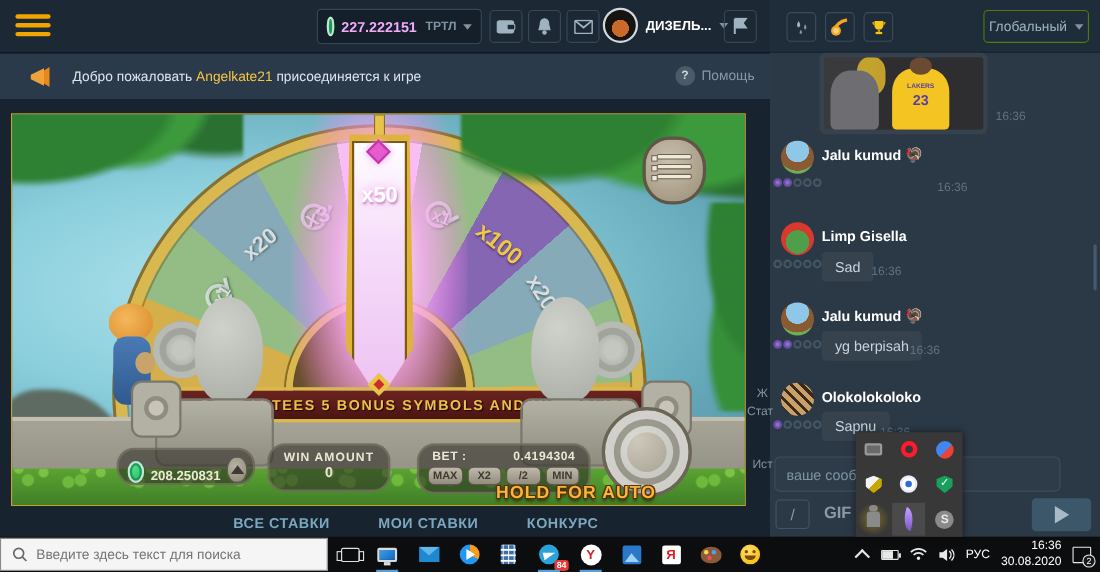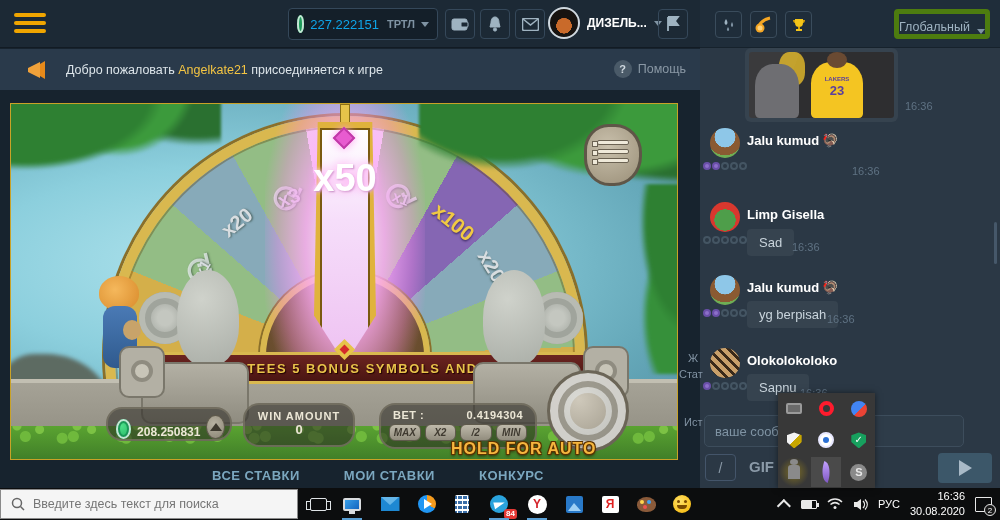--- a/index.html
+++ b/index.html
@@ -6,21 +6,21 @@
   html,body { width:1000px; height:520px; }
   body { font-family:"Liberation Sans", sans-serif; background:#17232e; overflow:hidden; }
   #stage { position:relative; width:1000px; height:520px; background:#17232e; overflow:hidden; }
 
   
   #header { position:absolute; left:0; top:0; width:700px; height:48px; background:#1c2935; border-bottom:1px solid #121b24; }
   #hamburger { position:absolute; left:14px; top:13px; width:32px; height:22px; cursor:pointer; }
   #hamburger span { display:block; height:4px; background:#f0a500; border-radius:2px; margin-bottom:4px; }
   #balance-pill { position:absolute; left:288px; top:8px; width:150px; height:32px; background:#141f29; border:1px solid #35485a; border-radius:4px; display:flex; align-items:center; padding:0 8px; gap:6px; }
   .coin { width:18px; height:18px; border-radius:50%; background:radial-gradient(circle at 35% 35%, #4ee08a, #1faf5f); box-shadow:inset 0 0 0 2px rgba(255,255,255,.75), inset 0 0 0 4px rgba(20,140,80,.8); }
-  #balance-pill .amt { color:#0ea5e9; font-weight:normal; font-size:13px; }
+  #balance-pill .amt { color:#f0abfc; font-weight:bold; font-size:13px; }
   #balance-pill .cur { color:#7f93a3; font-size:11px; font-weight:bold; margin-left:2px; }
   .caret { width:0; height:0; border-left:4px solid transparent; border-right:4px solid transparent; border-top:5px solid #7f93a3; display:inline-block; }
   .hbtn { position:absolute; top:9px; width:30px; height:30px; border:1px solid #35485a; border-radius:4px; display:flex; align-items:center; justify-content:center; cursor:pointer; }
   .hbtn svg { stroke:#9fb3c1; fill:#9fb3c1; }
   #user-chip { position:absolute; left:548px; top:7px; display:flex; align-items:center; gap:7px; cursor:pointer; }
   #avatar-user { width:32px; height:32px; border-radius:50%; background:radial-gradient(circle at 50% 60%, #c96a2a 0 35%, #171310 36%); border:2px solid #cfd8df; }
   #user-chip .uname { color:#fff; font-weight:bold; font-size:12px; }
 
   
   #notice { position:absolute; left:0; top:49px; width:700px; height:41px; background:#2a3a4b; display:flex; align-items:center; }
@@ -36,21 +36,21 @@
   #wheel { position:absolute; left:94px; top:12px; width:480px; height:480px; border-radius:50%; z-index:1;
     border:10px solid #d9b84f; box-shadow:0 0 0 3px #8a6f2a, inset 0 0 0 2px rgba(90,60,0,.35);
     background:conic-gradient(from -90deg,
       #d4af4a 0deg 21.75deg, #93bd85 21.75deg 41.25deg, #87aab9 41.25deg 60.75deg,
       #93bd85 60.75deg 80.25deg, #f0e3f2 80.25deg 99.75deg, #93bd85 99.75deg 119.25deg,
       #8566b3 119.25deg 138.75deg, #87aab9 138.75deg 158.25deg, #93bd85 158.25deg 177.75deg,
       #d4af4a 177.75deg 180deg, rgba(0,0,0,0) 180deg 360deg); }
   .wlab { position:absolute; left:334px; top:252px; z-index:2; width:0; height:0; display:flex; align-items:center; justify-content:center; }
   .wlab .t { white-space:nowrap; font-weight:bold; color:#d8dde0; text-shadow:1px 1px 2px rgba(40,60,50,.6); }
   .ring { position:absolute; font-size:40px; color:rgba(235,240,242,.75); text-shadow:1px 1px 2px rgba(40,60,50,.5); line-height:0; }
-  .lab-x50 .t { font-size:38px; color:#fff; text-shadow:0 0 10px #ff9df0, 0 0 4px #fff, 1px 1px 2px #a060a0; z-index:5; }
+  .lab-x50 .t { font-size:20px; color:#fff; text-shadow:0 0 10px #ff9df0, 0 0 4px #fff, 1px 1px 2px #a060a0; z-index:5; }
   .lab-x100 .t { font-size:21px; color:#f0c943; text-shadow:1px 1px 2px #4a3470; }
   .lab-x20 .t { font-size:20px; }
   .small .t { font-size:15px; position:relative; }
   .goldcoin { position:absolute; width:38px; height:38px; border-radius:50%; background:radial-gradient(circle at 40% 35%, #f4df8e, #c49a30); box-shadow:inset 0 0 0 4px rgba(160,120,30,.7); }
   #hub { position:absolute; left:249px; top:167px; width:170px; height:170px; border-radius:50%; z-index:2;
          background:radial-gradient(circle at 50% 30%, #8a6a42, #5f4428 75%); border:6px solid #d9b84f; box-shadow:0 0 0 2px #8a6f2a; }
   #glow { position:absolute; left:254px; top:-10px; width:160px; height:330px; z-index:3;
           background:radial-gradient(ellipse at 50% 45%, rgba(255,255,255,.95) 0%, rgba(255,170,250,.8) 35%, rgba(255,140,240,.35) 60%, rgba(255,140,240,0) 75%); }
   #sword-top { position:absolute; left:329px; top:0; width:10px; height:22px; background:#e6c34a; z-index:4; border:1px solid #8a6f1a; }
   #sword { position:absolute; left:303px; top:18px; width:62px; height:242px; z-index:4;
@@ -98,40 +98,40 @@
   .gpill { position:absolute; z-index:7; background:rgba(42,40,34,.55); border:2px solid rgba(120,115,100,.8); border-radius:16px; color:#ece7d6; }
   #gbalance { left:95px; top:303px; width:126px; height:34px; display:flex; align-items:flex-end; padding:0 5px 0 8px; gap:6px; }
   #gbalance .amt { font-size:12px; font-weight:bold; flex:1; }
   #gbalance .upbtn { width:24px; height:24px; border-radius:50%; background:radial-gradient(circle at 40% 35%, #b8b2a2, #8a8474); border:1px solid #5f5a4c; display:flex; align-items:center; justify-content:center; cursor:pointer; }
   #gbalance .upbtn i { width:0; height:0; border-left:6px solid transparent; border-right:6px solid transparent; border-bottom:8px solid #3f3a30; }
   #gwin { left:232px; top:299px; width:112px; height:44px; text-align:center; padding-top:5px; }
   #gwin .l1 { font-size:11px; font-weight:bold; letter-spacing:1px; }
   #gwin .l2 { font-size:13px; font-weight:bold; }
   #gbet { left:368px; top:299px; width:158px; height:46px; padding:4px 8px; }
   #gbet .row1 { display:flex; justify-content:space-between; font-size:11px; font-weight:bold; letter-spacing:.5px; padding:0 4px; }
-  #gbet .row2 { display:flex; gap:4px; margin-top:3px;font-style:italic; }
+  #gbet .row2 { display:flex; gap:4px; margin-top:3px; }
   .stonebtn { flex:1; height:17px; background:linear-gradient(180deg,#beb9aa,#928d7e); border:1px solid #5f5a4c; border-radius:6px; color:#3f3a30; font-weight:bold; font-size:10px; text-align:center; line-height:15px; cursor:pointer; }
   #spin { position:absolute; left:536px; top:266px; width:82px; height:82px; border-radius:50%; z-index:7; cursor:pointer;
     background:radial-gradient(circle at 38% 35%, #cfc9bb, #8f897a); border:3px solid #6b6557;
     box-shadow:inset 0 0 0 8px rgba(255,255,255,.55), inset 0 0 0 14px rgba(120,115,100,.6), inset 0 0 0 20px rgba(230,235,240,.5); }
   #hold { position:absolute; left:440px; top:336px; width:210px; z-index:8; color:#f6b63e; font-weight:bold; font-size:16px; letter-spacing:1px;
     text-shadow:-1px -1px 0 #5a3200, 1px -1px 0 #5a3200, -1px 1px 0 #5a3200, 1px 1px 0 #5a3200, 0 2px 3px #2a1800; }
 
   
   .side-lab { position:absolute; color:#8293a3; font-size:11px; z-index:1; }
 
   
   #tabs { position:absolute; left:0; top:468px; width:700px; height:20px; display:flex; gap:44px; padding-left:212px; }
   .tab { color:#7ba7bf; font-weight:bold; font-size:13px; letter-spacing:.5px; cursor:pointer; white-space:nowrap; }
 
   
   #chat { position:absolute; left:700px; top:0; width:300px; height:488px; background:#2b3845; }
   #chat-top { position:absolute; left:0; top:0; width:300px; height:48px; background:#1f2d3a; border-bottom:1px solid #16222c; }
   .cbtn { position:absolute; top:11px; width:27px; height:27px; border:1px solid #3a4c5c; border-radius:4px; display:flex; align-items:center; justify-content:center; cursor:pointer; }
-  #channel-btn { position:absolute; right:10px; top:9px; width:96px; height:30px; border:5px solid #4d7c0f; border-radius:4px; color:#9fb3c1; font-size:12.5px; display:flex; align-items:flex-end; justify-content:center; gap:7px; cursor:pointer; }
+  #channel-btn { position:absolute; right:10px; top:9px; width:96px; height:30px; border:1px solid #4d7c0f; border-radius:4px; color:#9fb3c1; font-size:12.5px; display:flex; align-items:center; justify-content:center; gap:7px; cursor:pointer; }
   #media-bubble { position:absolute; left:45px; top:48px; width:153px; height:74px; background:#36434f; border-radius:6px; padding:4px; cursor:pointer; }
   #media-img { position:relative; width:145px; height:66px; overflow:hidden; border-radius:3px;
     background:linear-gradient(110deg,#3a3a3c 0 30%,#2e2e30 30% 100%); }
   #media-img .hoodie { position:absolute; left:6px; top:12px; width:44px; height:54px; background:#6e6e72; border-radius:40% 40% 10% 10%; }
   #media-img .jersey { position:absolute; left:62px; top:10px; width:52px; height:56px; background:#f4c522; border-radius:38% 38% 8% 8%; }
   #media-img .head { position:absolute; left:78px; top:0px; width:20px; height:16px; background:#6a4a32; border-radius:50%; }
   #media-img .bgj { position:absolute; left:30px; top:0; width:26px; height:34px; background:#e7bd2a; border-radius:40%; opacity:.8; }
   #media-img .team { position:absolute; left:66px; top:24px; width:44px; text-align:center; color:#5a3f9e; font-size:6px; font-weight:bold; }
   #media-img .num { position:absolute; left:66px; top:31px; width:44px; text-align:center; color:#5a3f9e; font-size:13px; font-weight:bold; }
   .msg-time { position:absolute; color:#5f7283; font-size:11px; }

